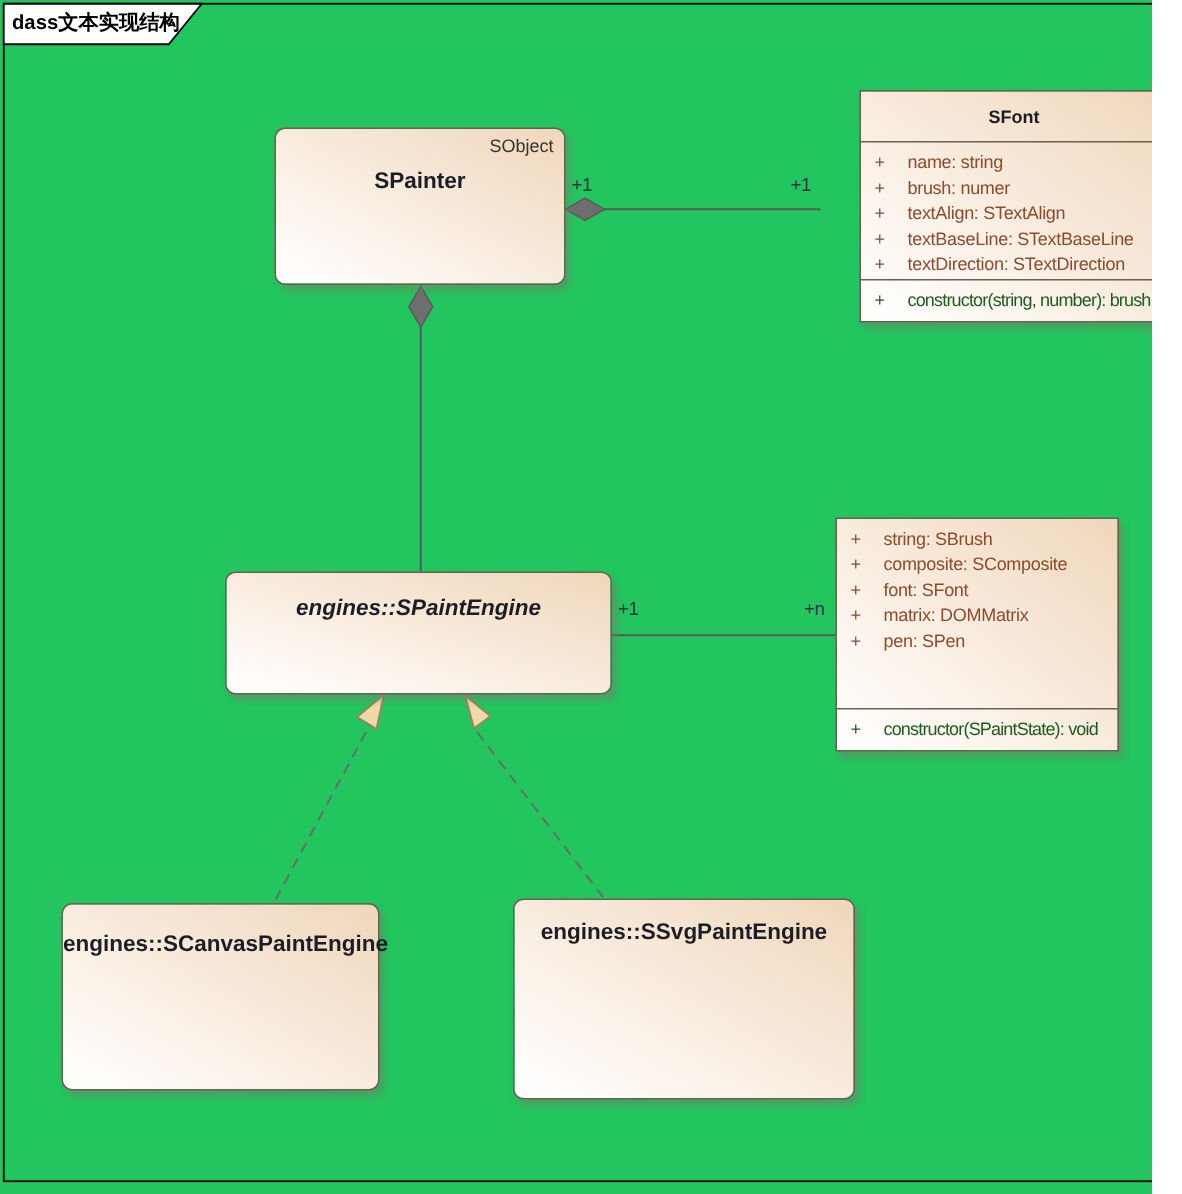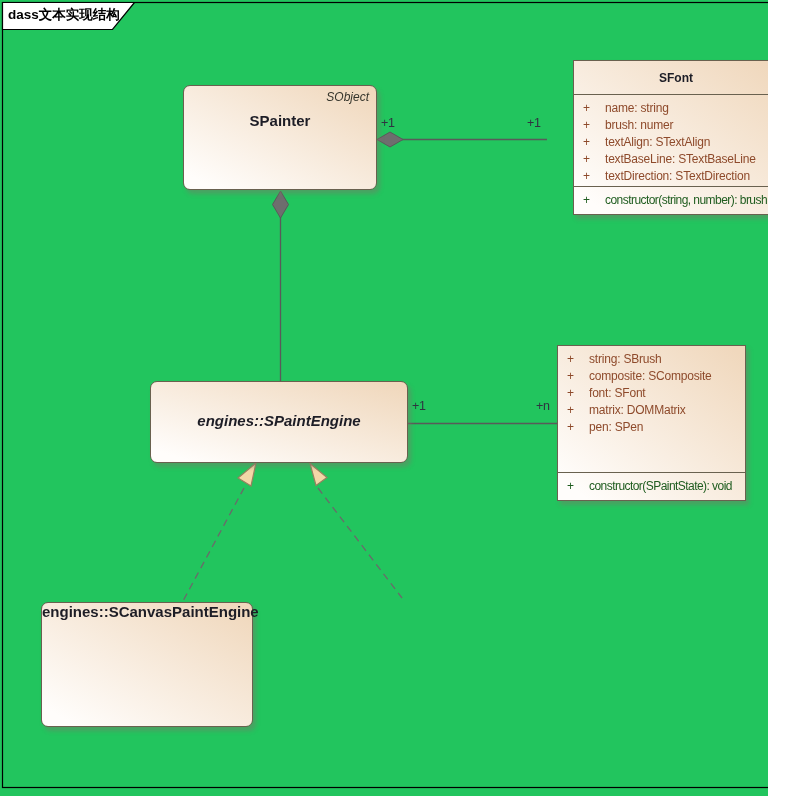--- a/index.html
+++ b/index.html
@@ -13,21 +13,21 @@
     border:1px solid #69614f;
     background:linear-gradient(to top right,#fffdfb 8%,#f0d8bd 96%);
     box-shadow:3px 4px 4px rgba(125,118,105,0.45);
     color:#1d1d26;
   }
   .rounded{border-radius:7px;}
   .box-title{
     font-size:15px;font-weight:bold;text-align:center;color:#1d1d26;
   }
   .stereotype{
-    position:absolute;top:4px;right:7px;font-size:12px;font-style:italic;color:#35352c;
+    position:absolute;top:4px;right:7px;font-size:12px;color:#35352c;
   }
   .compartmented{display:flex;flex-direction:column;}
   .box-header{
     height:33px;display:flex;align-items:center;justify-content:center;
     border-bottom:1px solid #69614f;font-size:12px;font-weight:bold;
   }
   .box-attrs{flex:1;padding:5px 0 0 0;border-bottom:1px solid #69614f;}
   .box-ops{padding:5px 0;}
   .member{
     display:flex;height:17px;line-height:17px;font-size:12px;letter-spacing:-0.2px;
@@ -103,21 +103,21 @@
     </div>
     <div class="box-ops">
       <div class="member op">
           <span class="vis">+</span>
           <span>constructor(string, number): brush</span>
         </div>
     </div>
   </div>
 
   <div class="uml-box rounded" style="left:150px;top:381px;width:258px;height:82px;">
-    <div class="box-title italic-title" style="margin-top:30px;">engines::SPaintEngine</div>
+    <div class="box-title italic-title" style="margin-top:15px;">engines::SPaintEngine</div>
   </div>
 
   <div class="uml-box compartmented" style="left:557px;top:345px;width:189px;height:156px;">
     <div class="box-attrs">
       <div class="member attr">
           <span class="vis">+</span>
           <span>string: SBrush</span>
         </div>
       <div class="member attr">
           <span class="vis">+</span>
@@ -138,22 +138,25 @@
     </div>
     <div class="box-ops">
       <div class="member op">
           <span class="vis">+</span>
           <span>constructor(SPaintState): void</span>
         </div>
     </div>
   </div>
 
   <div class="uml-box rounded" style="left:41px;top:602px;width:212px;height:125px;">
-    <div class="box-title" style="margin-top:0;">engines::SCanvasPaintEngine</div>
+    <div class="box-title" style="margin-top:18px;">engines::SCanvasPaintEngine</div>
   </div>
 
+  <div class="uml-box rounded" style="left:342px;top:599px;width:228px;height:134px;">
+    <div class="box-title" style="margin-top:13px;">engines::SSvgPaintEngine</div>
+  </div>
 
   <div class="mult" style="left:381px;top:116px;">+1</div>
   <div class="mult" style="left:527px;top:116px;">+1</div>
   <div class="mult" style="left:412px;top:399px;">+1</div>
   <div class="mult" style="left:536px;top:399px;">+n</div>
 
 </div>
 
 </body></html>

